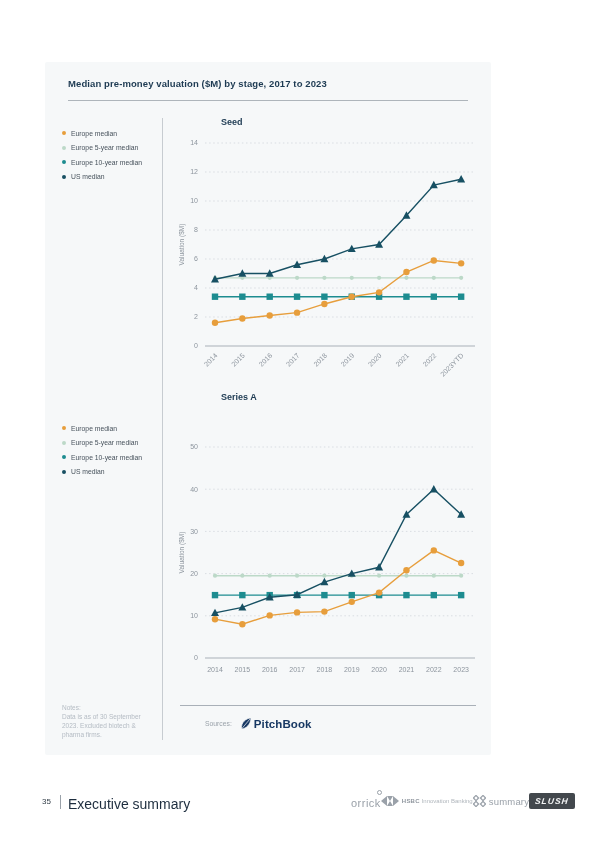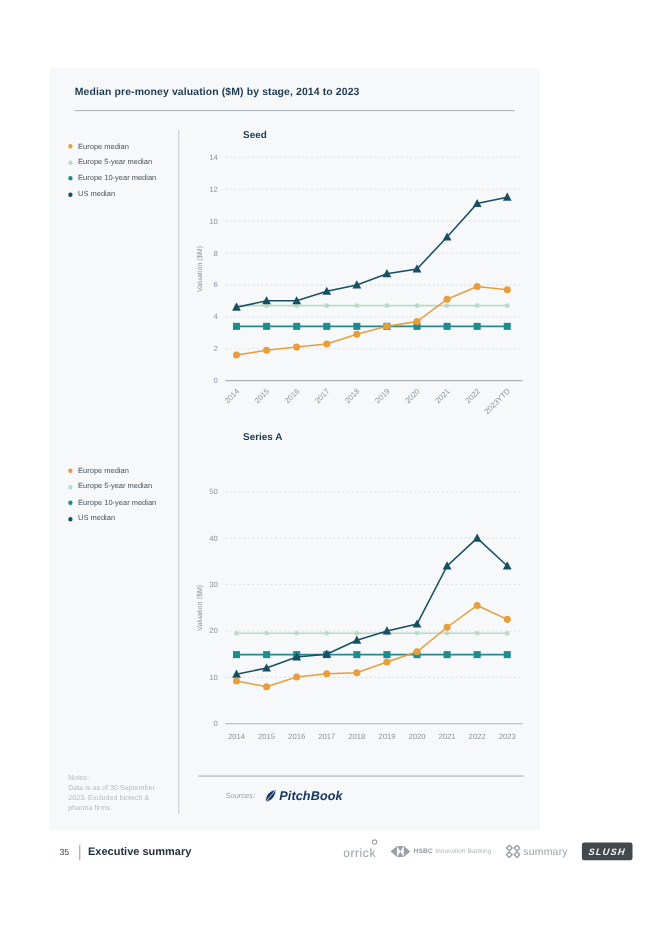--- a/index.html
+++ b/index.html
@@ -23,47 +23,47 @@
   .chart-title-seed { top:55px; }
   .chart-title-sa { top:330px; }
   svg.chart { position:absolute; left:131px; overflow:visible; }
   #chart0 { top:70px; }
   #chart1 { top:373px; }
   .tick { font-size:7px; fill:#8d959e; font-family:"Liberation Sans", sans-serif; }
   .ylab { font-size:6.5px; }
 
   .notes { position:absolute; left:17px; top:641px; font-size:6.5px; line-height:9px; color:#b4bbc3; }
   .sources-rule { position:absolute; left:135px; top:643px; width:296px; border-top:1px solid #a9b0b8; }
-  .sources-row { position:absolute; left:160px; top:655px; display:flex; align-items:center;font-style:italic; }
+  .sources-row { position:absolute; left:160px; top:655px; display:flex; align-items:center; }
   .sources-label { font-size:6.8px; color:#9aa2aa; margin-right:8px; }
   .pb-logo { display:flex; align-items:center; color:#173863; }
   .pb-text { font-size:11.5px; font-weight:bold; letter-spacing:0.1px; }
   .pb-leaf { margin-right:2px; }
 
-  .footer { position:absolute; left:0; right:0; top:766px; height:24px;margin-left:12px; }
+  .footer { position:absolute; left:0; right:0; top:793px; height:24px; }
   .page-num { position:absolute; left:42px; top:4px; font-size:8px; color:#333e48; }
   .footer-div { position:absolute; left:60px; top:2px; width:1px; height:14px; background:#9aa1a9; }
-  .footer-section { position:absolute; left:68px; top:3px; font-size:10px; font-weight:bold; color:#1d2d3e; }
-  .logos { position:absolute; right:25px; top:0; display:flex; align-items:center; gap:13px; }
+  .footer-section { position:absolute; left:68px; top:3px; font-size:14px; font-weight:normal; color:#1d2d3e; }
+  .logos { position:absolute; right:25px; top:0; display:flex; align-items:center; }
   .logo { color:#9aa1a9; display:flex; align-items:center; }
   .orrick { position:relative; font-size:11px; letter-spacing:0.5px; color:#9aa1a9; top:2px; }
   .orrick-ring { position:absolute; right:-1px; top:-7px; width:5px; height:5px; border:1.4px solid #9aa1a9; border-radius:50%; }
   .hsbc-text-bold { font-size:6px; font-weight:bold; color:#8f969e; margin-left:3px; letter-spacing:0.2px; }
   .hsbc-text { font-size:6px; color:#b0b6bc; margin-left:2px; }
   .affinity-text { font-size:9.5px; color:#9aa1a9; margin-left:3px; letter-spacing:0.2px; }
   .slush-box { background:#43484d; border-radius:2px; padding:3px 6px 3px 6px; }
   .slush-text { color:#f4f5f6; font-size:8.5px; font-weight:bold; font-style:italic; letter-spacing:1px; transform:skewX(-6deg); display:inline-block; }
 </style>
 </head>
 <body>
 
 <div class="page">
 
   <div class="panel">
-    <div class="panel-title">Median pre-money valuation ($M) by stage, 2014 to 2023</div>
+    <div class="panel-title">Median pre-money valuation ($M) by stage, 2017 to 2023</div>
     <div class="title-rule"></div>
     <div class="divider-v"></div>
 
     <div class="legend legend-1">
         <div class="lg-item">
           <span class="lg-marker" style="border-color: rgb(231, 158, 60);"></span>
           <span class="lg-label">Europe median</span>
         </div>
         <div class="lg-item">
           <span class="lg-marker" style="border-color: rgb(188, 217, 200);"></span>

